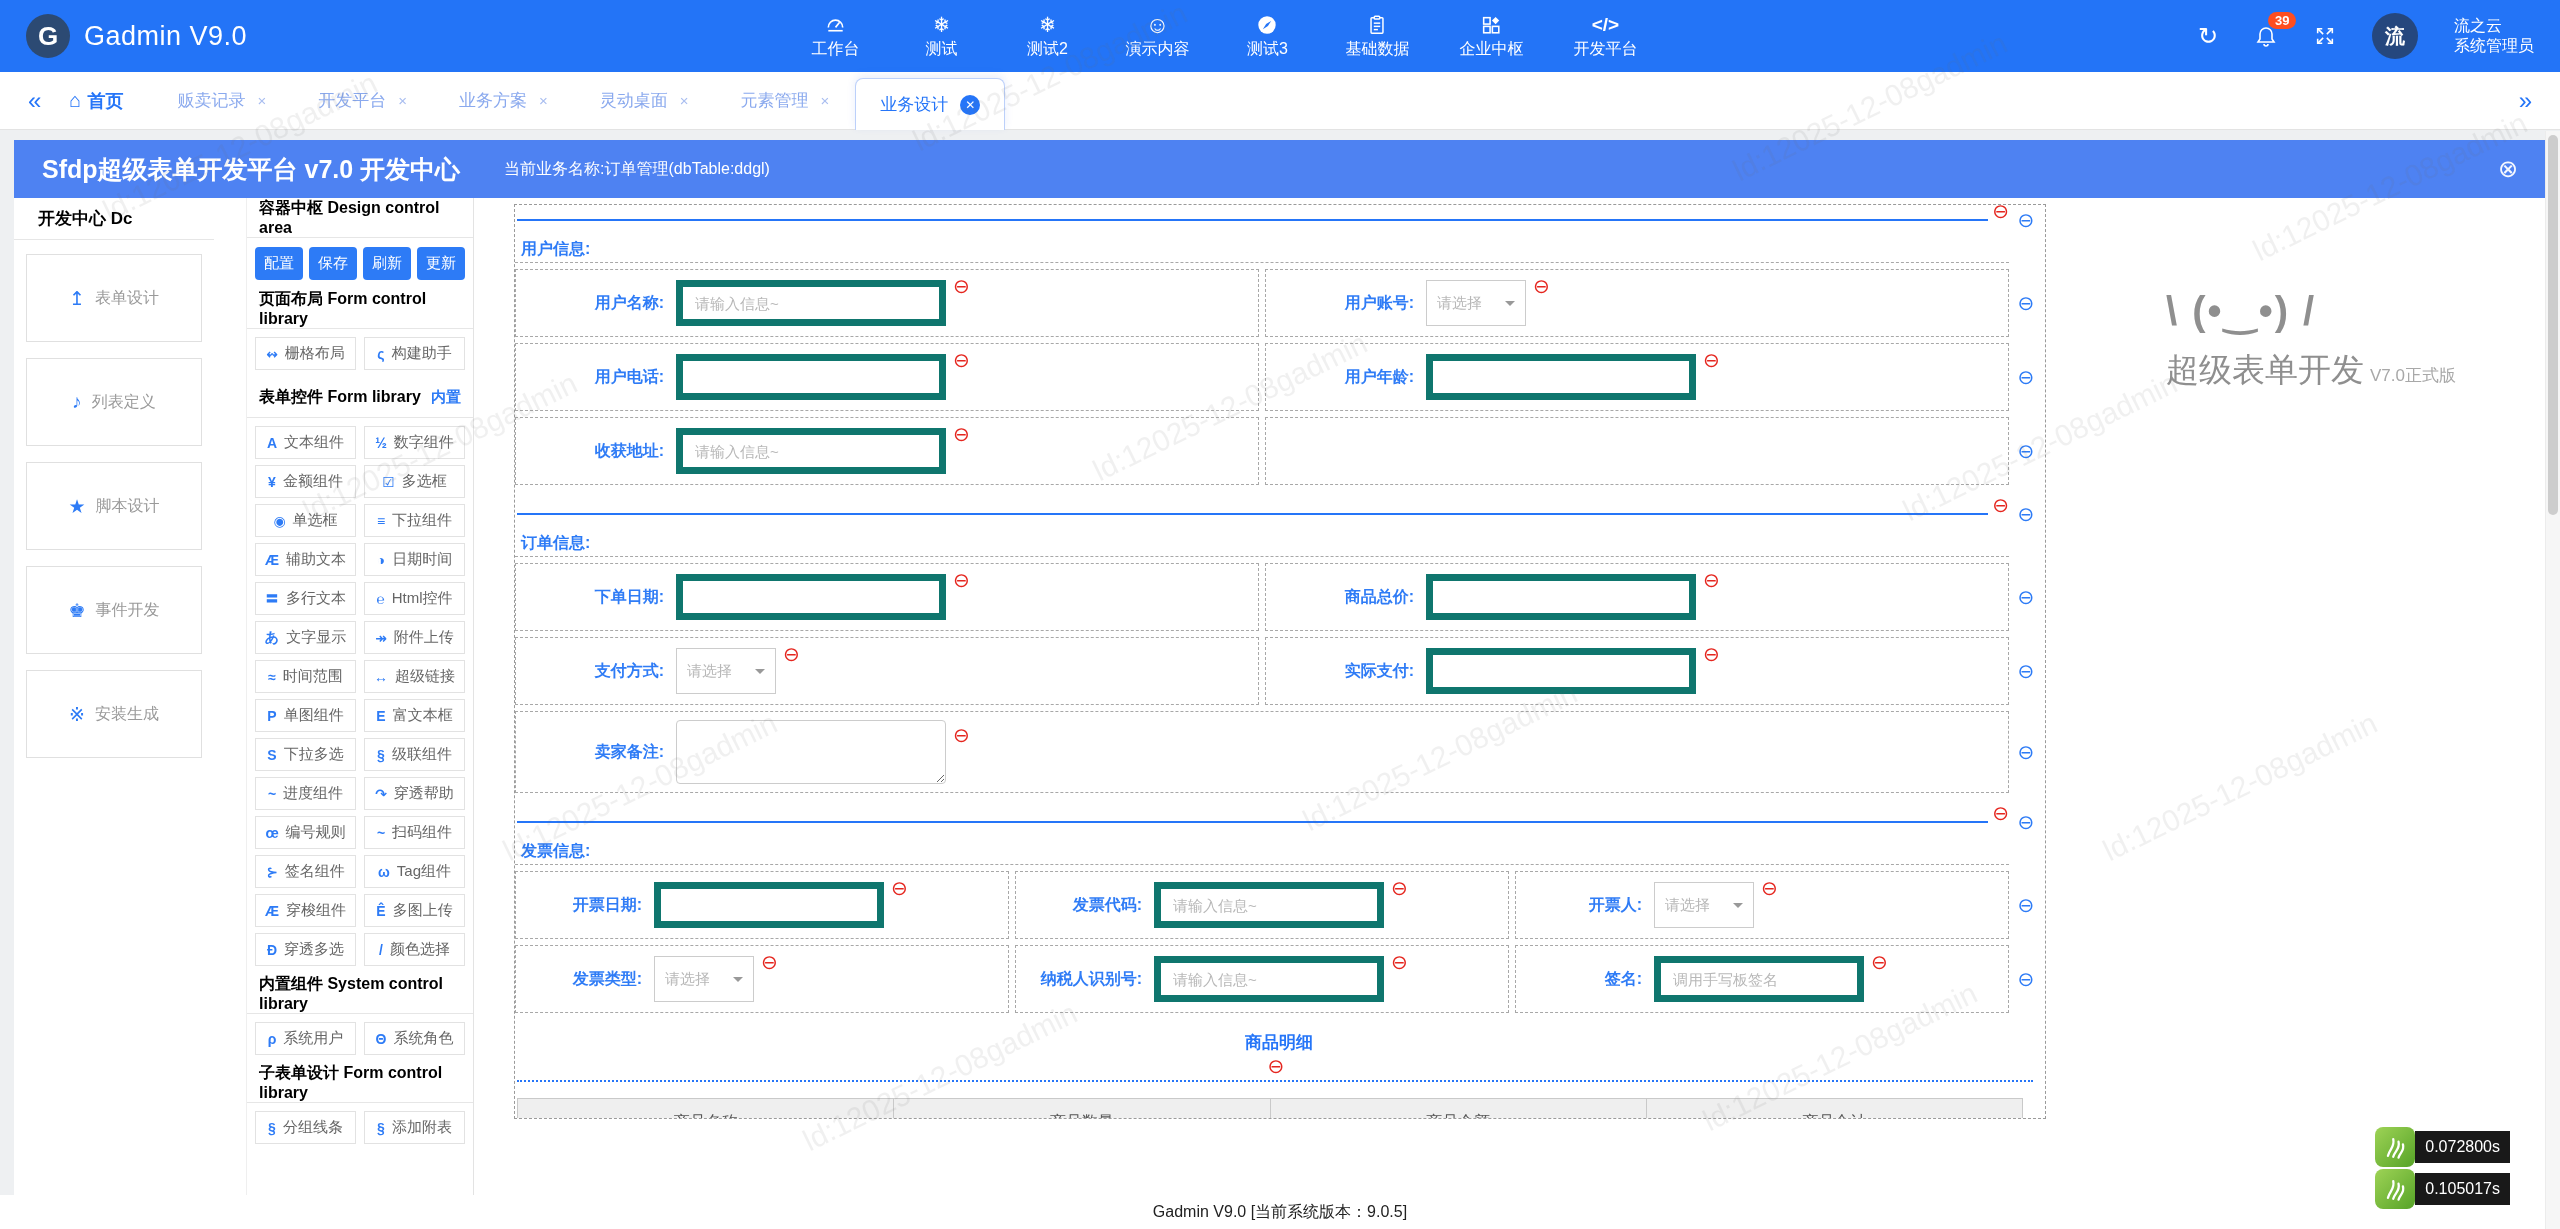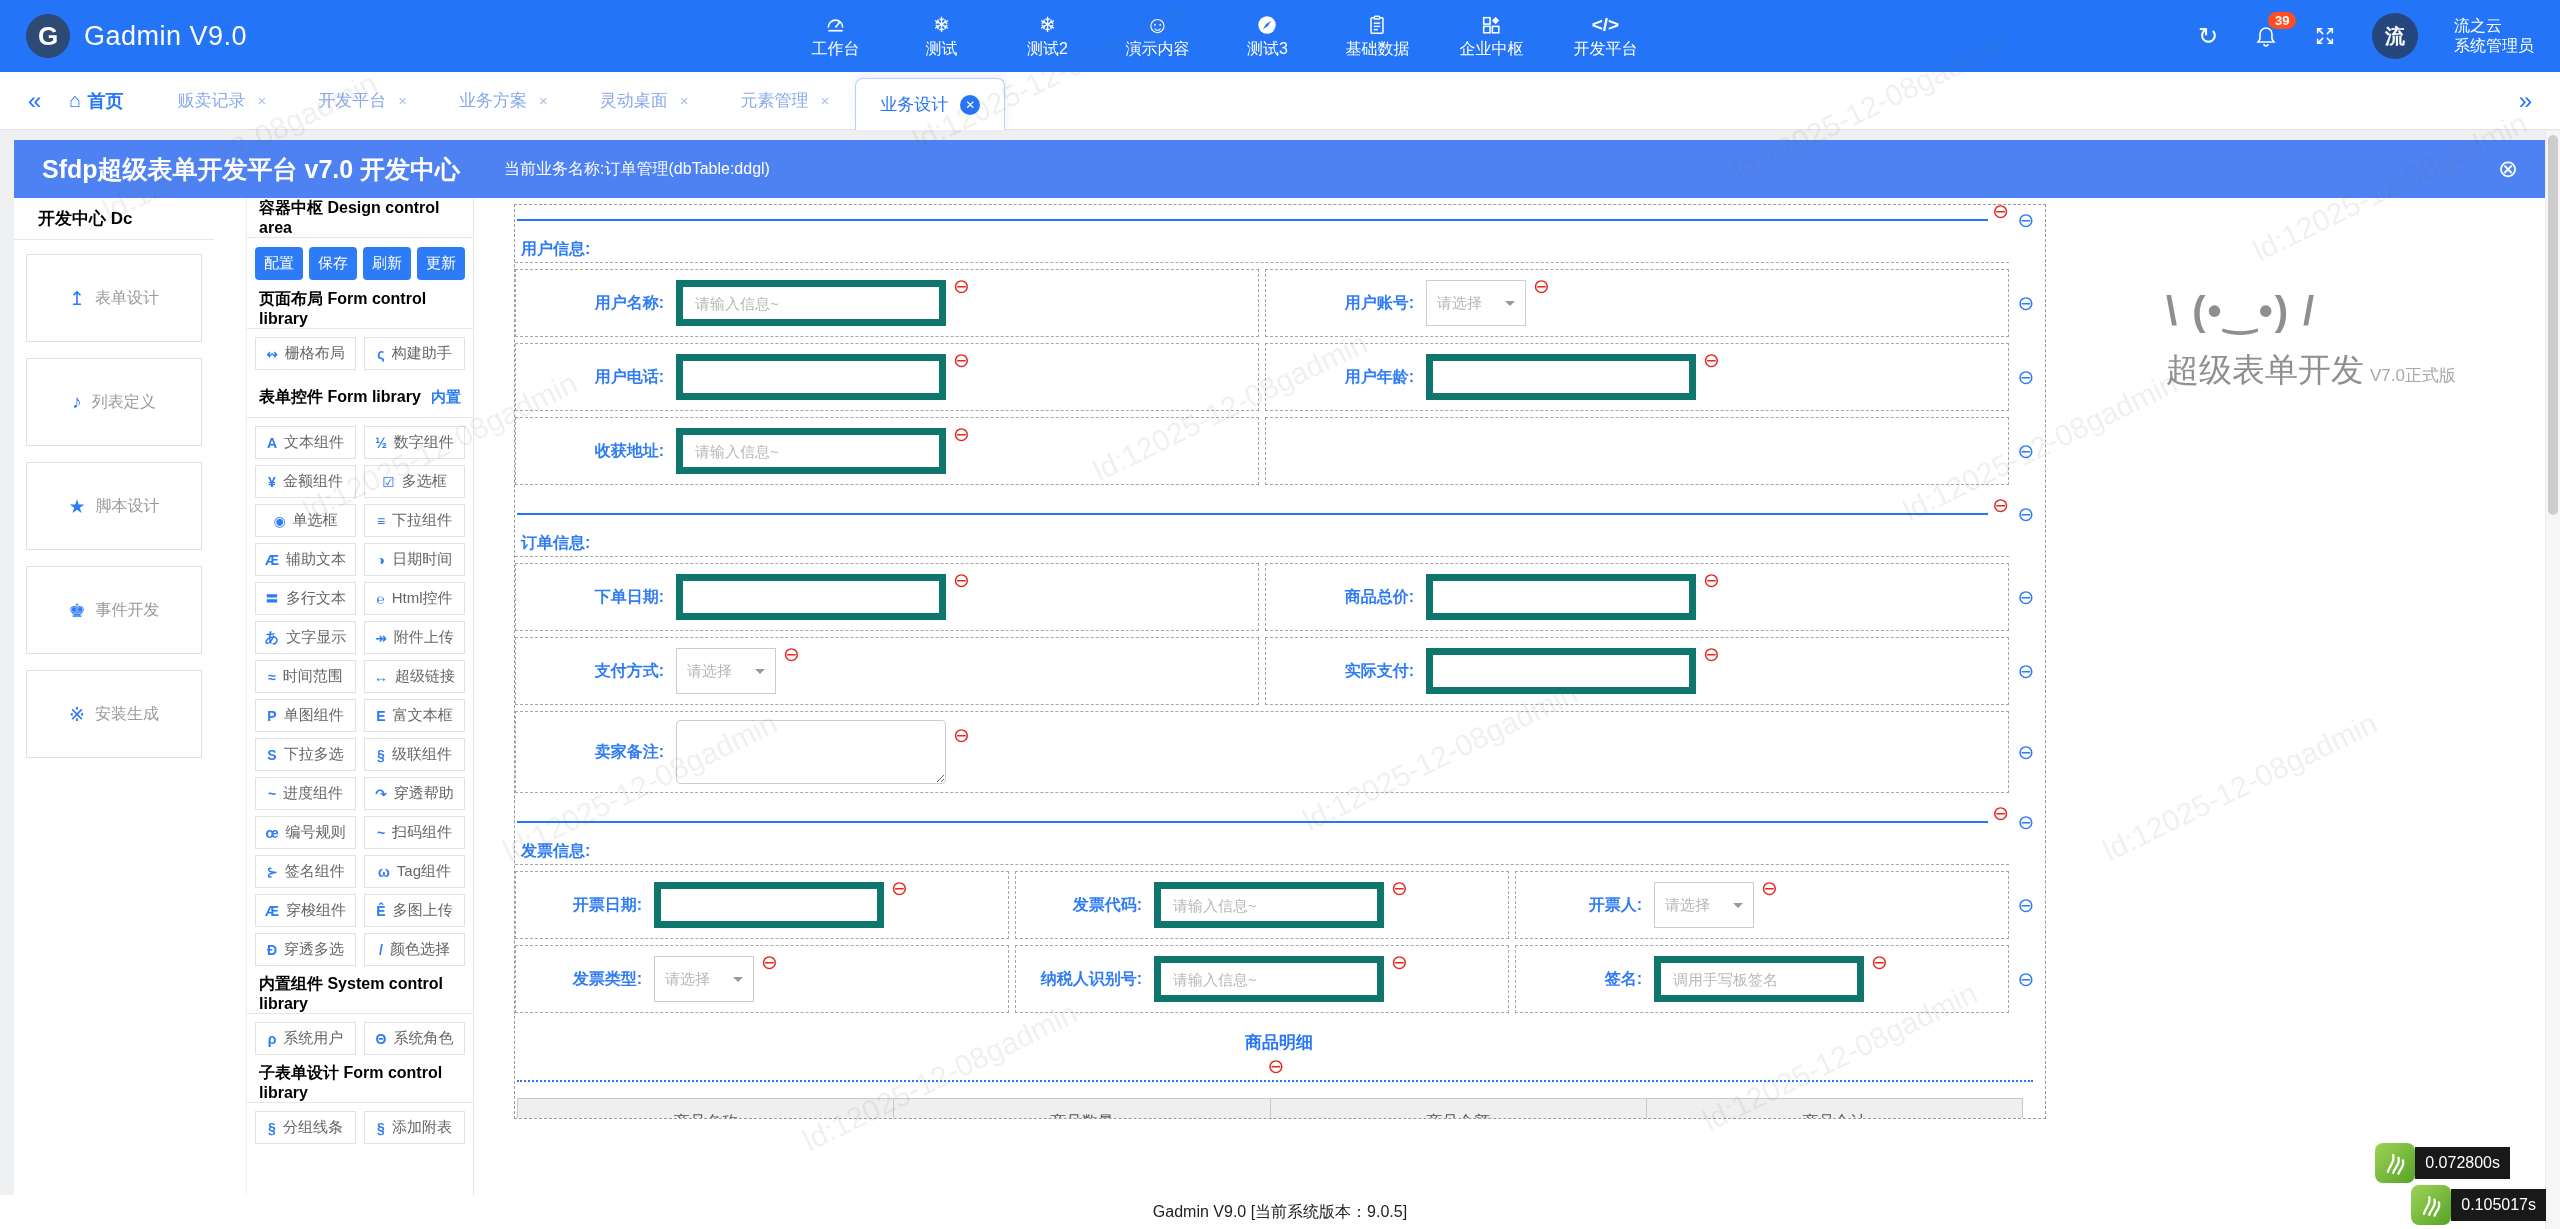--- a/index.html
+++ b/index.html
@@ -98,21 +98,21 @@
 .rightpanel { width:458px; flex:0 0 458px; position:relative; }
 .mascot { margin-top:90px; margin-left:78px; color:#8f8f8f; }
 .emoticon { font-size:40px; font-weight:bold; letter-spacing:2px; }
 .mascot-title { font-size:33px; margin-top:14px; color:#8f8f8f; }
 .mascot-ver { font-size:17px; color:#a8a8a8; margin-left:6px; font-weight:normal; }
 
 
 .footer { height:34px; display:flex; align-items:center; justify-content:center; font-size:16px; color:#222; background:#fff; margin-top:0; }
 
 
-.profiler { position:absolute; right:14px; bottom:4px; display:flex; flex-direction:column; align-items:flex-end; gap:2px; z-index:50; }
+.profiler { position:absolute; right:14px; bottom:20px; display:flex; flex-direction:column; gap:2px; z-index:50; }
 .prof-row { display:flex; align-items:center; }
 .prof-icon { width:40px; height:40px; border-radius:8px; background:linear-gradient(135deg,#9ed356,#56a327); display:flex; align-items:center; justify-content:center; }
 .prof-label { background:#191919; color:#fff; font-size:16px; padding:7px 10px; }
 .prof-row.first { margin-right:36px; }
 
 
 .scrollbar { position:absolute; right:0; top:131px; bottom:0; width:15px; background:#f6f6f6; border-left:1px solid #ececec; z-index:40; }
 .scroll-thumb { margin:4px 2px; height:380px; background:#cdcdcd; border-radius:6px; }
 
 

